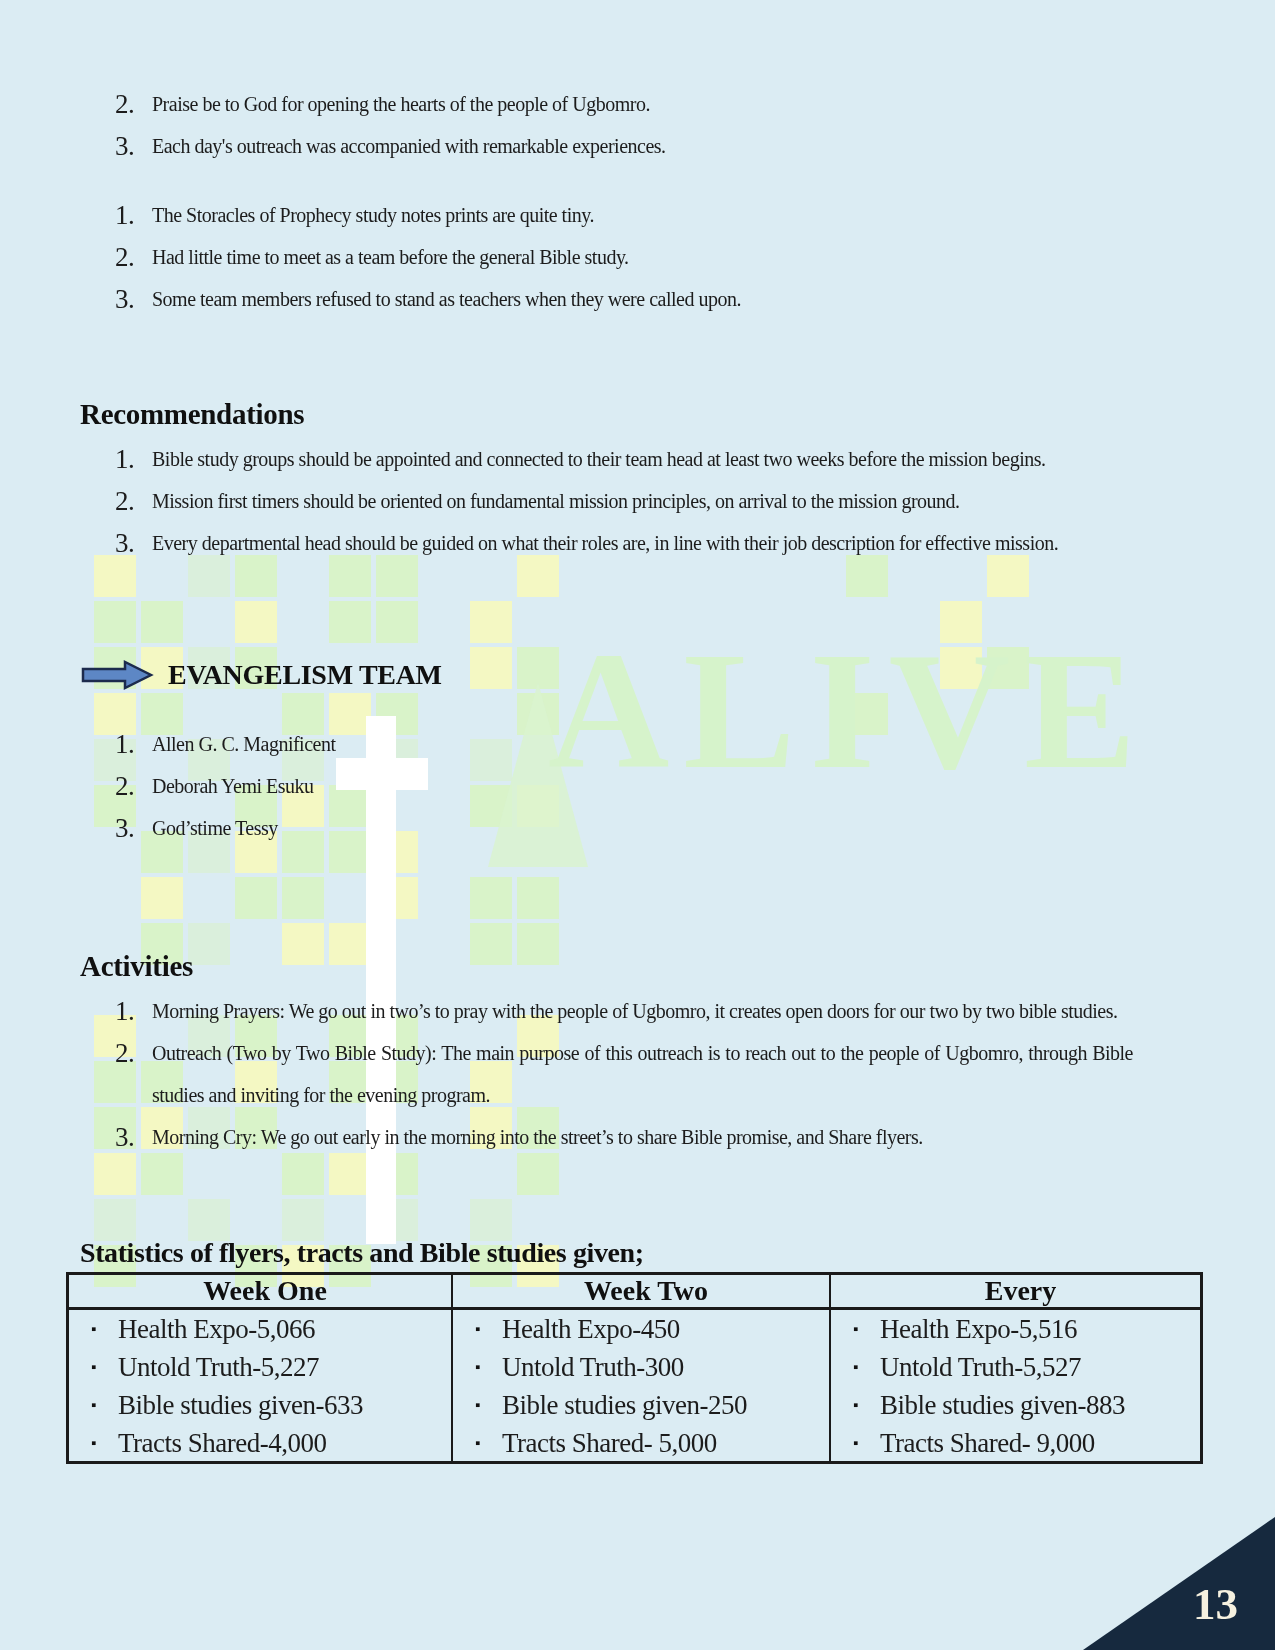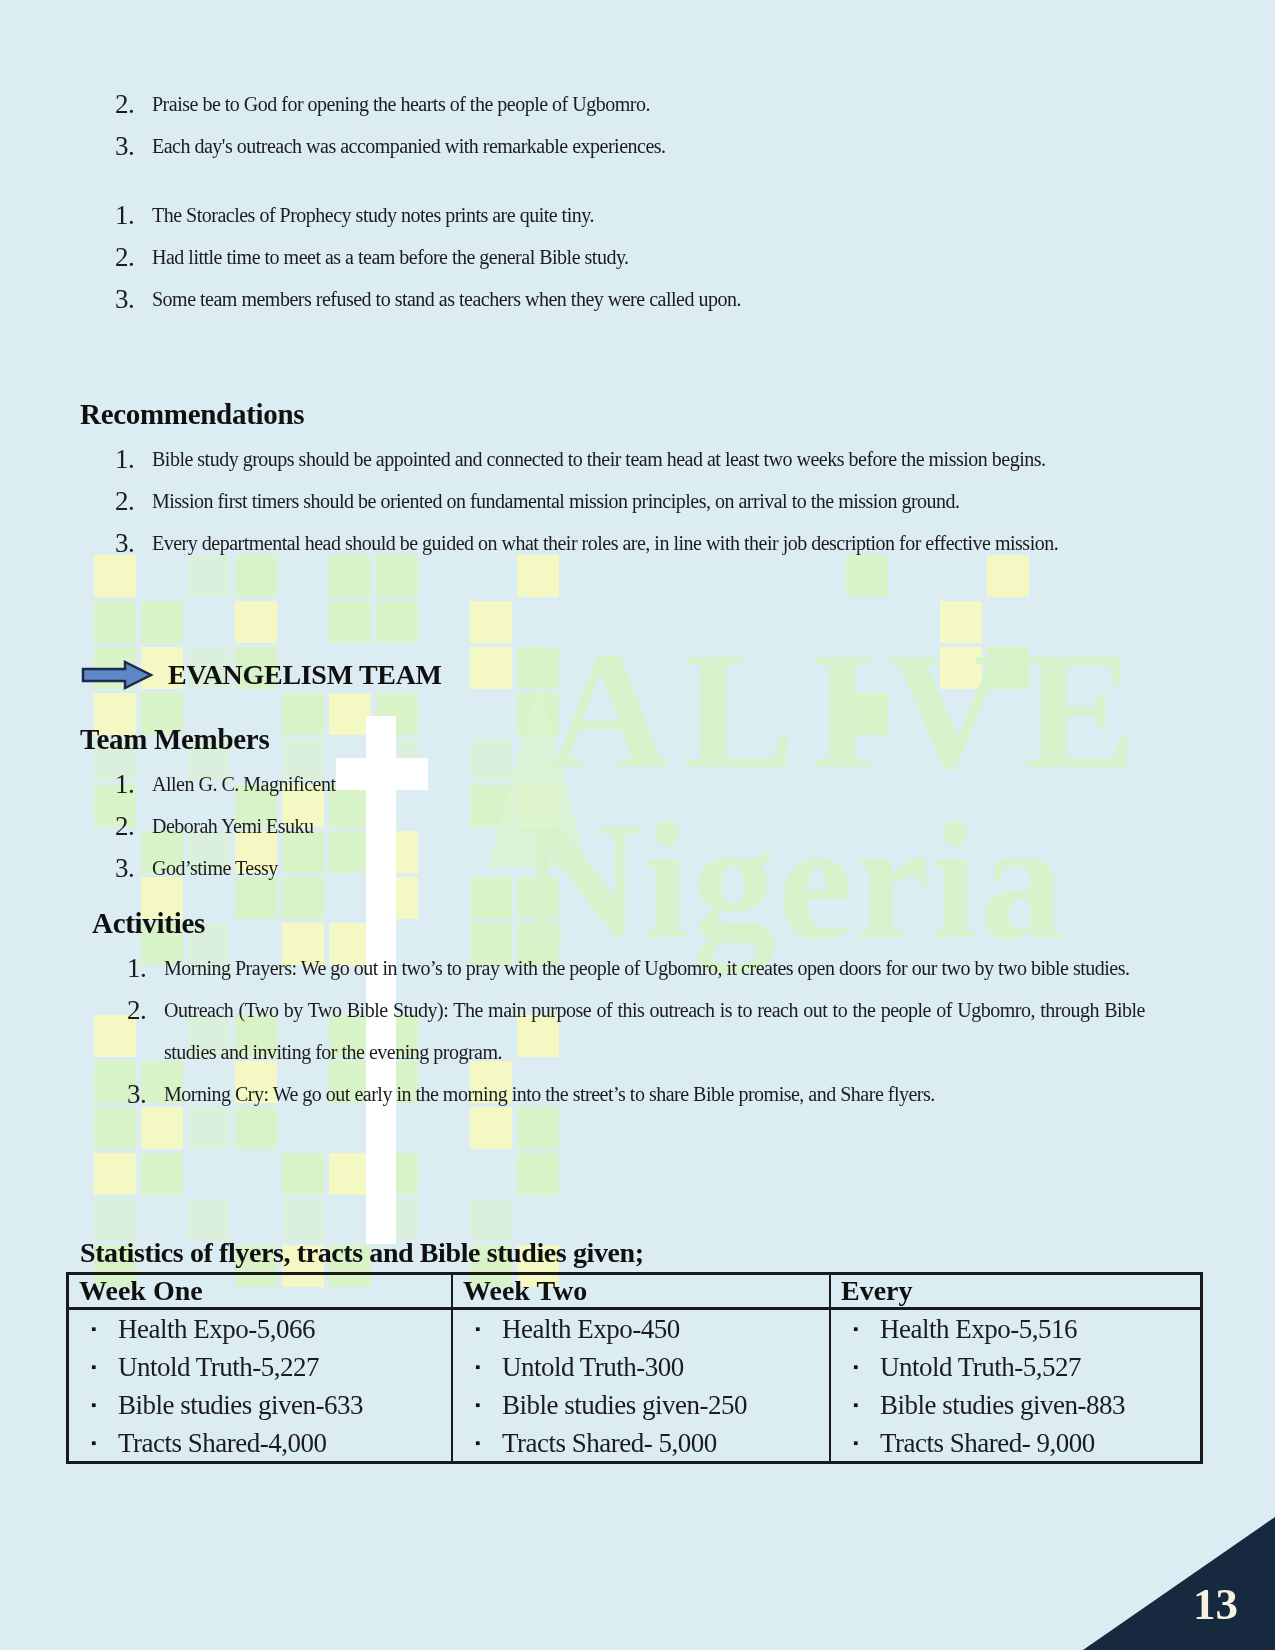--- a/index.html
+++ b/index.html
@@ -47,39 +47,39 @@
   .li .txt{
     flex:1;font-size:20px;line-height:42px;letter-spacing:-0.5px;
     text-align:justify;
   }
   .sec-intro{top:83px;}
   .sec-challenges{top:190px;}
   .sec-recommendations{top:363px;margin-top:31px;}
   .sec-evangelism{top:655px;display:flex;align-items:center;gap:14px;}
   .sec-evangelism .heading{font-size:28px;}
   .sec-team{top:719px;}
-  .sec-activities{top:903px;margin-left:12px;}
+  .sec-activities{top:946px;}
   .sec-stats-title{top:1233px;}
   .sec-stats-title .heading{font-size:28px;letter-spacing:-0.4px;}
   .arrow-icon{flex:none;display:block;}
   
   .stat-table{
     position:absolute;left:66px;top:1272px;z-index:1;
     width:1137px;height:192px;box-sizing:border-box;
     border:3px solid #1a1a1a;
     display:flex;
     background:transparent;
   }
   .col{box-sizing:border-box;}
   .col-1{width:384px;border-right:2px solid #1a1a1a;}
   .col-2{width:378px;border-right:2px solid #1a1a1a;}
   .col-3{flex:1;}
   .th{
     height:35px;box-sizing:border-box;border-bottom:3px solid #1a1a1a;
-    font-weight:bold;font-size:28px;line-height:31px;text-align:left;
+    font-weight:bold;font-size:28px;line-height:31px;text-align:center;
     color:#101010;
     padding-left:10px;
   }
   .trow{
     height:38px;display:flex;align-items:center;
     padding-left:22px;box-sizing:border-box;
   }
   .trow:first-of-type{margin-top:2px;}
   .bullet{flex:none;width:27px;font-size:15px;line-height:1;color:#111;}
   .cell-text{font-size:27px;letter-spacing:-0.5px;white-space:nowrap;text-align:center;}
@@ -193,21 +193,20 @@
         <div class="sq" style="left: 235px; top: 1245px; background: rgb(217, 243, 201);"></div>
         <div class="sq" style="left: 282px; top: 1245px; background: rgb(244, 248, 195);"></div>
         <div class="sq" style="left: 329px; top: 1245px; background: rgb(217, 243, 201);"></div>
         <div class="sq" style="left: 470px; top: 1245px; background: rgb(217, 243, 201);"></div>
         <div class="sq" style="left: 517px; top: 1245px; background: rgb(244, 248, 195);"></div>
       </div>
     <div class="wm-tri"></div>
     <div class="wm-cross-v"></div>
     <div class="wm-cross-h"></div>
     <div class="wm-word wm-alive">ALIVE</div>
-    <div class="wm-word wm-nigeria">Nigeria</div>
   </div>
 
   <div class="content">
 
     <div class="section sec-intro">
       <div class="li">
         <span class="num">2.</span>
         <span class="txt">Praise be to God for opening the hearts of the people of Ugbomro.</span>
       </div>
       <div class="li">
@@ -252,21 +251,20 @@
     </div>
 
     <div class="section sec-evangelism">
       <svg class="arrow-icon" width="74" height="32" viewBox="0 0 74 32">
         <path d="M3 10 L45 10 L45 3 L71 16 L45 29 L45 22 L3 22 Z" fill="#5d87c5" stroke="#1c2b4d" stroke-width="2.5" stroke-linejoin="miter"></path>
       </svg>
       <div class="heading">EVANGELISM TEAM</div>
     </div>
 
     <div class="section sec-team">
-      <div class="heading">Team Members</div>
       <div class="list">
         <div class="li">
           <span class="num">1.</span>
           <span class="txt">Allen G. C. Magnificent</span>
         </div>
         <div class="li">
           <span class="num">2.</span>
           <span class="txt">Deborah Yemi Esuku</span>
         </div>
         <div class="li">

